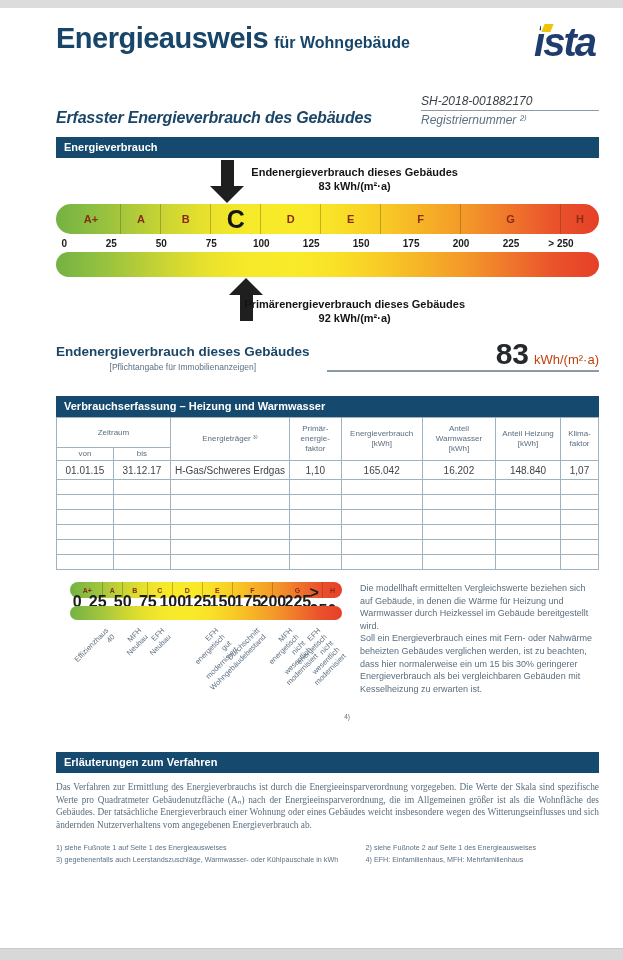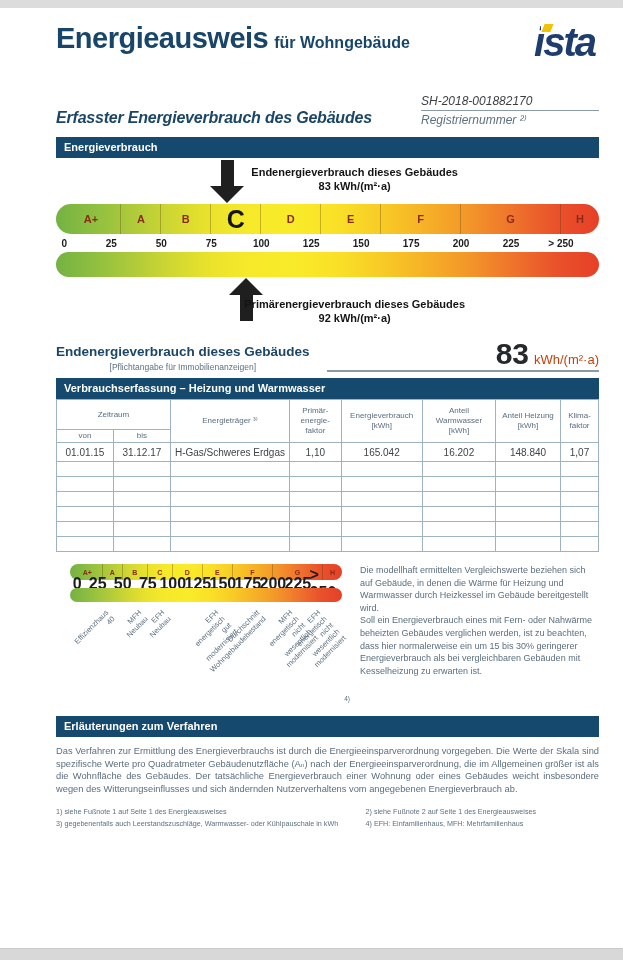--- a/index.html
+++ b/index.html
@@ -69,21 +69,21 @@
   .end-summary { display:flex; justify-content:space-between; align-items:flex-end; margin-top:6px; }
   .end-summary-left { }
   .end-summary-title { font-size:13.5px; font-weight:800; color:#1b4668; }
   .end-summary-sub { font-size:8.5px; color:#5c7080; margin-top:3px;text-align:center; }
   .end-summary-right { width:272px; display:flex; justify-content:flex-end; align-items:baseline; gap:5px;
                        border-bottom:2px solid #8a9aa6; padding-bottom:3px; }
   .end-summary-value { font-size:30px; font-weight:800; color:#26292c; line-height:0.9; }
   .end-summary-unit { font-size:13px; color:#c2410c; }
 
   
-  .bar-verbrauch { margin-top:6px; }
+  .bar-verbrauch { margin-top:24px; }
   table.consumption { width:100%; border-collapse:collapse; table-layout:fixed; }
   table.consumption th, table.consumption td { border:1px solid #9fb2c0; padding:1px 3px; }
   table.consumption th { font-size:8px; font-weight:400; color:#5a6e80; text-align:center; vertical-align:middle; white-space:pre-line; line-height:1.25; }
   th.h-zeitraum { border-bottom:none; height:30px; }
   th.h-von, th.h-bis { border-top:none; text-align:left; height:13px; padding-left:5px; }
   table.consumption td { font-size:10px; color:#3f454a; text-align:center; height:19px; }
   td.c-traeger { text-align:left; padding-left:4px; }
   tr.empty-row td { height:15px; }
 
   
@@ -96,22 +96,22 @@
   .mini-pill-bottom { position:absolute; left:0; right:0; top:24px; height:14px; border-radius:7px; }
   .rot-labels { position:absolute; left:14px; top:44px; width:272px; height:104px; }
   .rot-anchor { position:absolute; top:0; width:0; height:0; transform:rotate(-45deg); }
   .rot-label { position:absolute; right:0; top:0; white-space:pre-line; text-align:right;
                font-size:7.5px; line-height:1.2; color:#5f7081; }
   .comparison-fnref { position:absolute; right:2px; bottom:14px; font-size:6.5px; color:#5f7081; }
   .comparison-right { flex:1; padding-left:8px; font-size:9px; line-height:1.4; color:#5b6e7e; }
   .comparison-right p { margin:0; }
 
   
-  .bar-erlaeuterung { margin-top:0; }
-  .procedure-text { margin-top:8px; font-size:9.3px; line-height:1.35; color:#5b6e7e; text-align:justify; }
+  .bar-erlaeuterung { margin-top:18px; }
+  .procedure-text { margin-top:8px; font-size:9.3px; line-height:1.35; color:#5b6e7e; text-align:justify;font-family:Liberation Serif, serif; }
 
   
   .footnotes { margin-top:12px; display:grid; grid-template-columns:57% 43%; row-gap:3px; font-size:7.2px; color:#5c7080; }
 </style>
 </head>
 <body>
 
 <div class="page">
   <div class="top-strip"></div>
 

